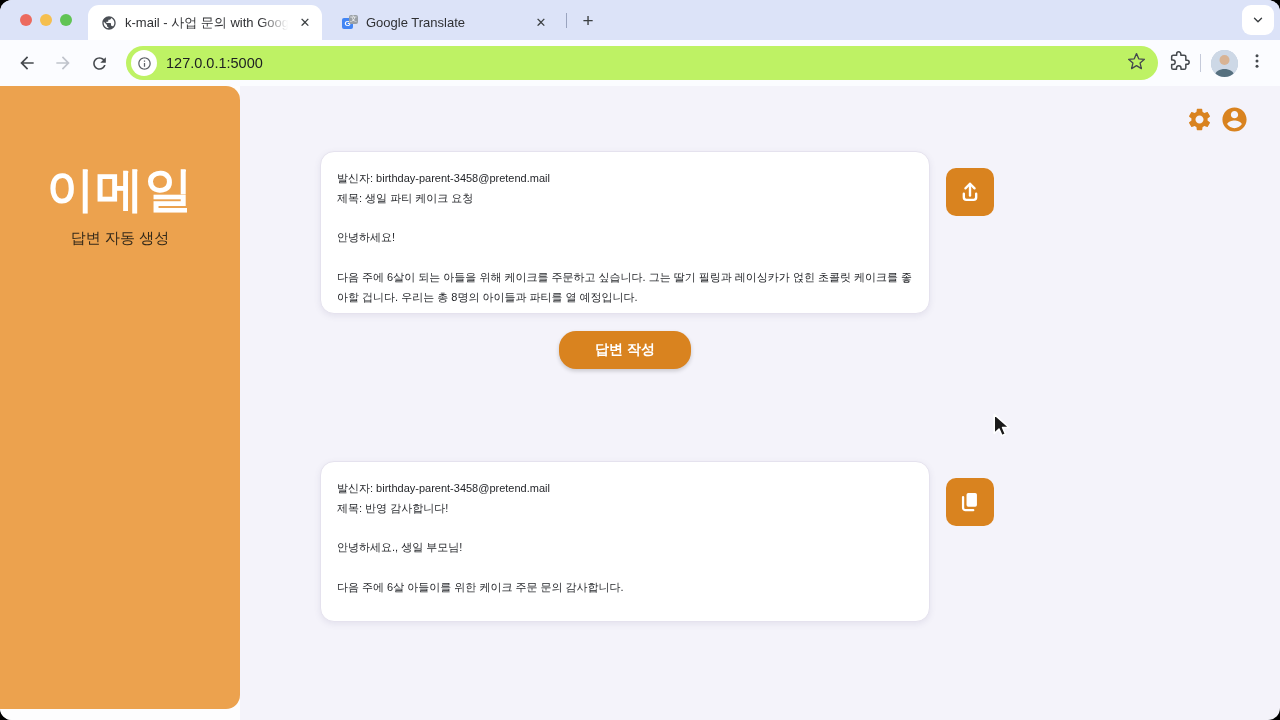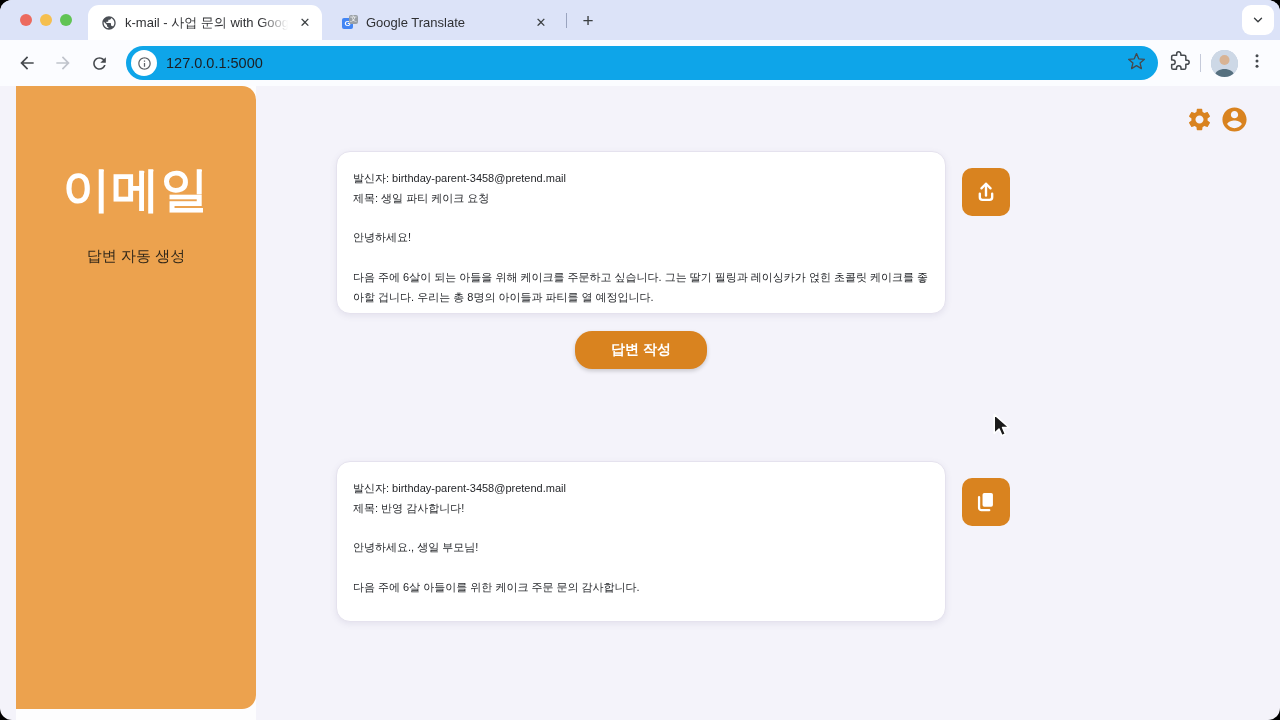--- a/index.html
+++ b/index.html
@@ -29,35 +29,35 @@
     color:#fff;font-size:7px;display:flex;align-items:center;justify-content:center;}
   .tab-divider{position:absolute;left:566px;top:13px;width:1px;height:15px;background:#9aa4bf;}
   .newtab-btn{position:absolute;left:576px;top:9px;width:24px;height:24px;display:flex;align-items:center;
     justify-content:center;color:#3c4043;font-size:19px;border-radius:50%;}
   .tabsearch-btn{position:absolute;right:6px;top:5px;width:32px;height:30px;background:#fff;border-radius:9px;
     display:flex;align-items:center;justify-content:center;}
 
   
   .toolbar{height:46px;background:#fbfcff;display:flex;align-items:center;padding:0 12px;gap:6px;}
   .nav-btn{width:30px;height:30px;display:flex;align-items:center;justify-content:center;border-radius:50%;flex:none;}
-  .omnibox{flex:1;height:34px;background:#0ea5e9;border-radius:17px;display:flex;align-items:center;
+  .omnibox{flex:1;height:34px;background:#bef264;border-radius:17px;display:flex;align-items:center;
     padding:0 12px 0 5px;gap:9px;margin:0 6px;}
   .info-circle{width:26px;height:26px;background:#fff;border-radius:50%;display:flex;align-items:center;justify-content:center;flex:none;}
   .url-text{font-size:14.5px;color:#1c1e21;flex:1;}
   .toolbar-right{display:flex;align-items:center;gap:10px;padding-right:2px;}
   .tb-divider{width:1px;height:18px;background:#c5cada;}
   .avatar{width:27px;height:27px;border-radius:50%;overflow:hidden;flex:none;background:#b8c6d8;}
 
   
-  .content{display:flex;height:634px;position:relative;padding-left:16px;}
+  .content{display:flex;height:634px;position:relative;}
   .sidebar-col{width:240px;height:100%;background:#fdfdfe;flex:none;}
   .sidebar{width:240px;height:623px;background:#eca24e;border-radius:0 14px 14px 0;
     display:flex;flex-direction:column;align-items:center;}
   .sidebar-title{margin-top:72px;font-size:48px;font-weight:bold;color:#fff;letter-spacing:1px;}
-  .sidebar-subtitle{margin-top:25px;font-size:15px;color:#33291a;}
+  .sidebar-subtitle{margin-top:7px;font-size:15px;color:#33291a;}
   .main{flex:1;position:relative;}
   .top-icons{position:absolute;top:19px;right:31px;display:flex;gap:7px;align-items:center;}
 
   .card{position:absolute;background:#fff;border:1px solid #e5e2ee;border-radius:14px;
     box-shadow:0 2px 6px rgba(90,80,130,.10);padding:17px 16px;font-size:11px;line-height:19.8px;
     color:#1f2125;white-space:pre-line;overflow:hidden;}
   .card.incoming{left:80px;top:65px;width:610px;height:163px;}
   .card.reply{left:80px;top:375px;width:610px;height:161px;}
 
   .sq-btn{position:absolute;width:48px;height:48px;border-radius:10px;background:#d9831f;border:none;

